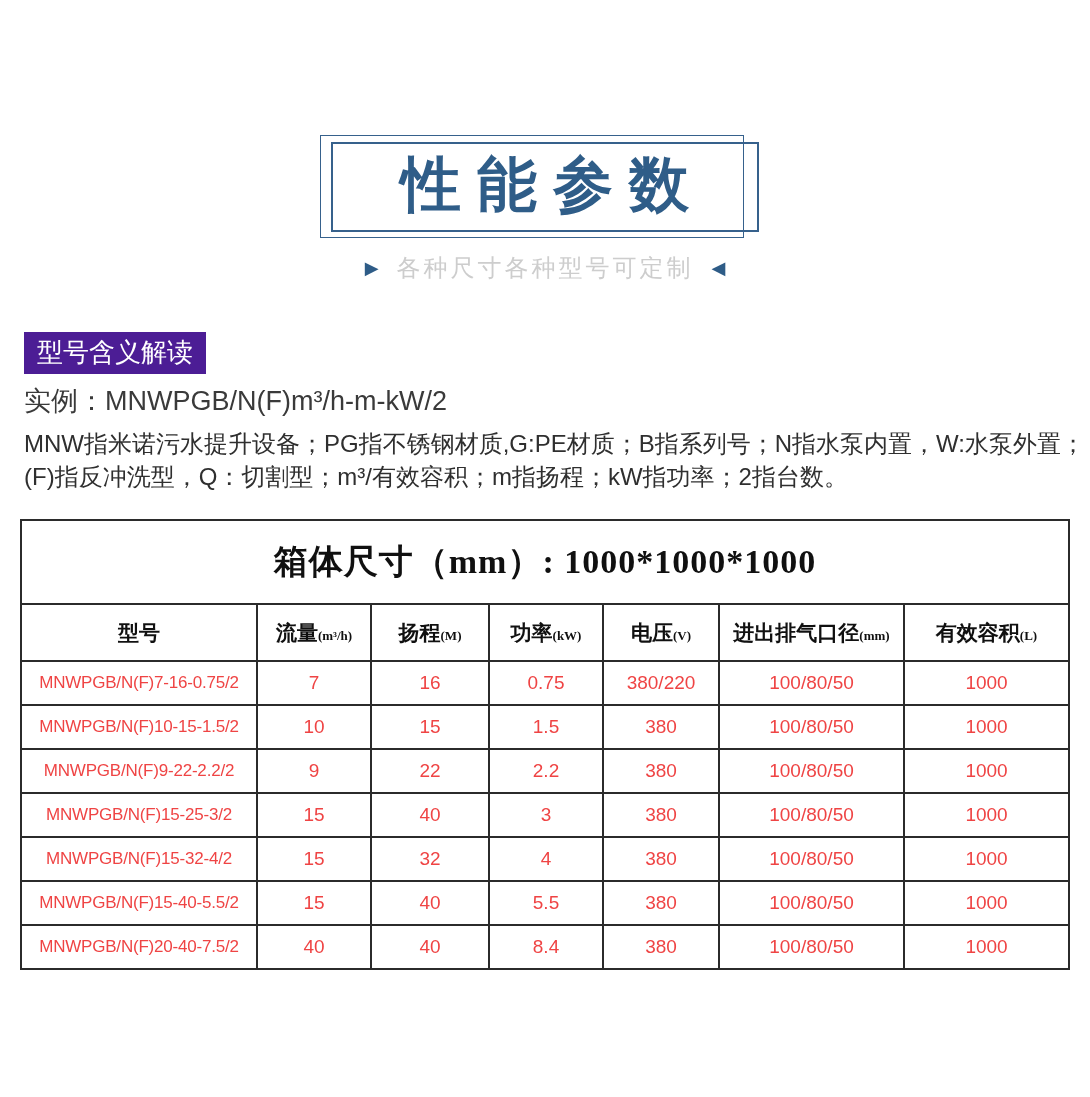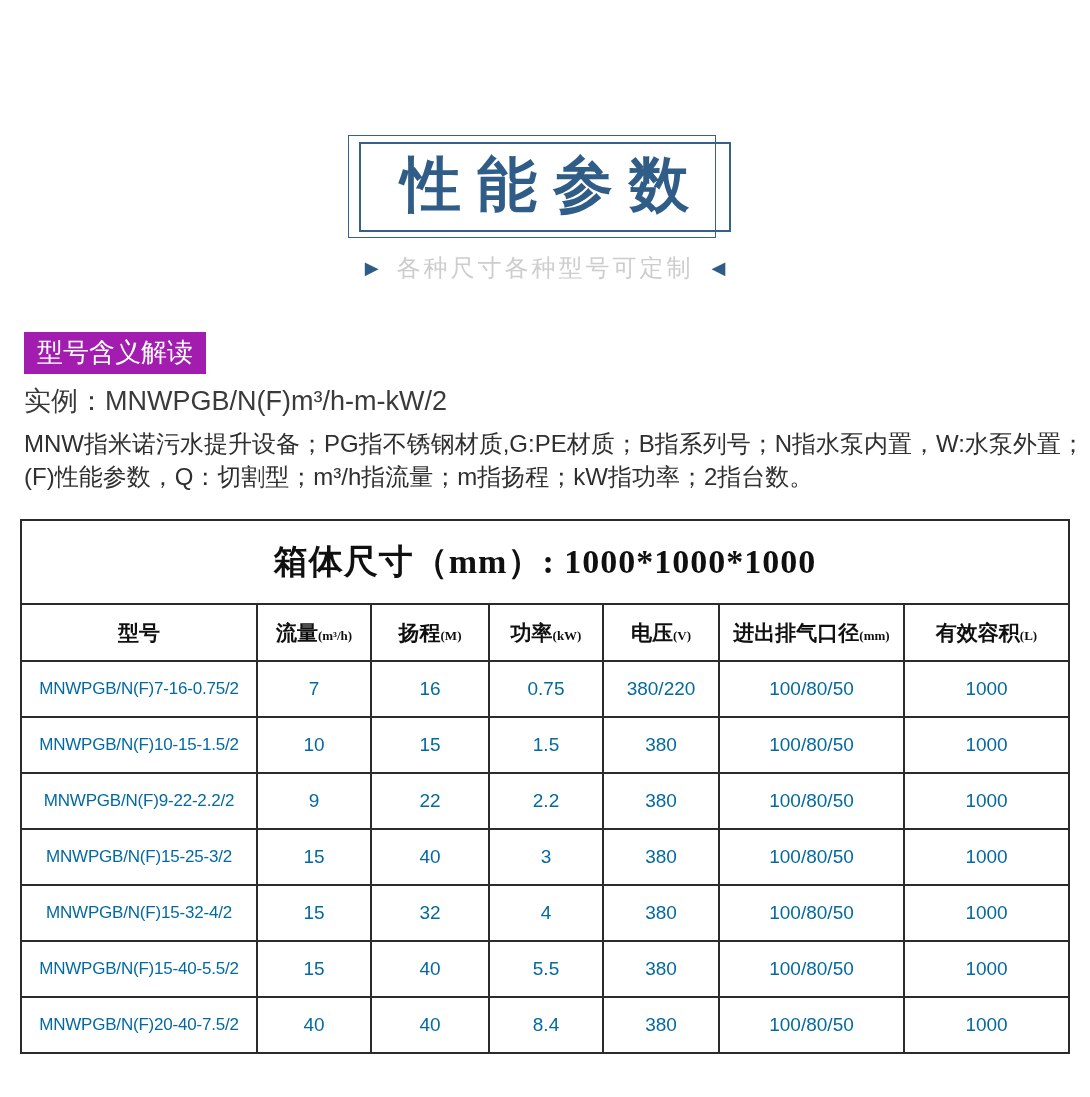--- a/index.html
+++ b/index.html
@@ -9,21 +9,21 @@
     height: 1097px;
     background: #ffffff;
     font-family: "Liberation Sans", sans-serif;
     overflow: hidden;
     position: relative;
   }
 
   
   .title-frame {
     position: relative;
-    width: 372px;
+    width: 428px;
     margin: 142px auto 0;
     border: 2px solid #36618c;
     text-align: center;
     padding: 8px 0 12px;
   }
   .title-frame::before {
     content: "";
     position: absolute;
     top: -9px;
     bottom: -8px;
@@ -52,21 +52,21 @@
     font-size: 24px;
     letter-spacing: 3px;
     color: #cdcdcd;
   }
   .tri { color: #2e5c87; font-size: 18px; letter-spacing: 0; }
 
   
   .badge {
     display: inline-block;
     margin: 48px 0 0 24px;
-    background: #a21caf;
+    background: #4c1d95;
     color: #ffffff;
     font-size: 26px;
     line-height: 30px;
     padding: 5px 13px 7px;
   }
   .example {
     margin: 12px 0 13px 24px;
     font-size: 27px;
     line-height: 30px;
     color: #3a3a3a;
@@ -106,23 +106,23 @@
     font-family: "Liberation Serif", serif;
     font-weight: bold;
     font-size: 21px;
     color: #101010;
   }
   tr.t-head .unit {
     font-size: 13px;
     font-weight: bold;
   }
   tbody.t-body td {
-    height: 56px;
+    height: 44px;
     font-size: 19px;
-    color: #0369a1;
+    color: #ef4444;
   }
   tbody.t-body td.model-cell {
     font-size: 17px;
     letter-spacing: -0.2px;
   }
 </style>
 </head>
 <body>
 
 
@@ -134,21 +134,21 @@
 <div class="subtitle">
   <span class="tri">▶</span>
   <span>各种尺寸各种型号可定制</span>
   <span class="tri">◀</span>
 </div>
 
 <div class="badge">型号含义解读</div>
 
 <p class="example">实例：MNWPGB/N(F)m³/h-m-kW/2</p>
 <p class="desc">MNW指米诺污水提升设备；PG指不锈钢材质,G:PE材质；B指系列号；N指水泵内置，W:水泵外置；</p>
-<p class="desc">(F)性能参数，Q：切割型；m³/h指流量；m指扬程；kW指功率；2指台数。</p>
+<p class="desc">(F)指反冲洗型，Q：切割型；m³/有效容积；m指扬程；kW指功率；2指台数。</p>
 
 <table class="spec">
   <colgroup>
     <col style="width:236px">
       <col style="width:114px">
       <col style="width:118px">
       <col style="width:114px">
       <col style="width:116px">
       <col style="width:185px">
       <col style="width:165px">

